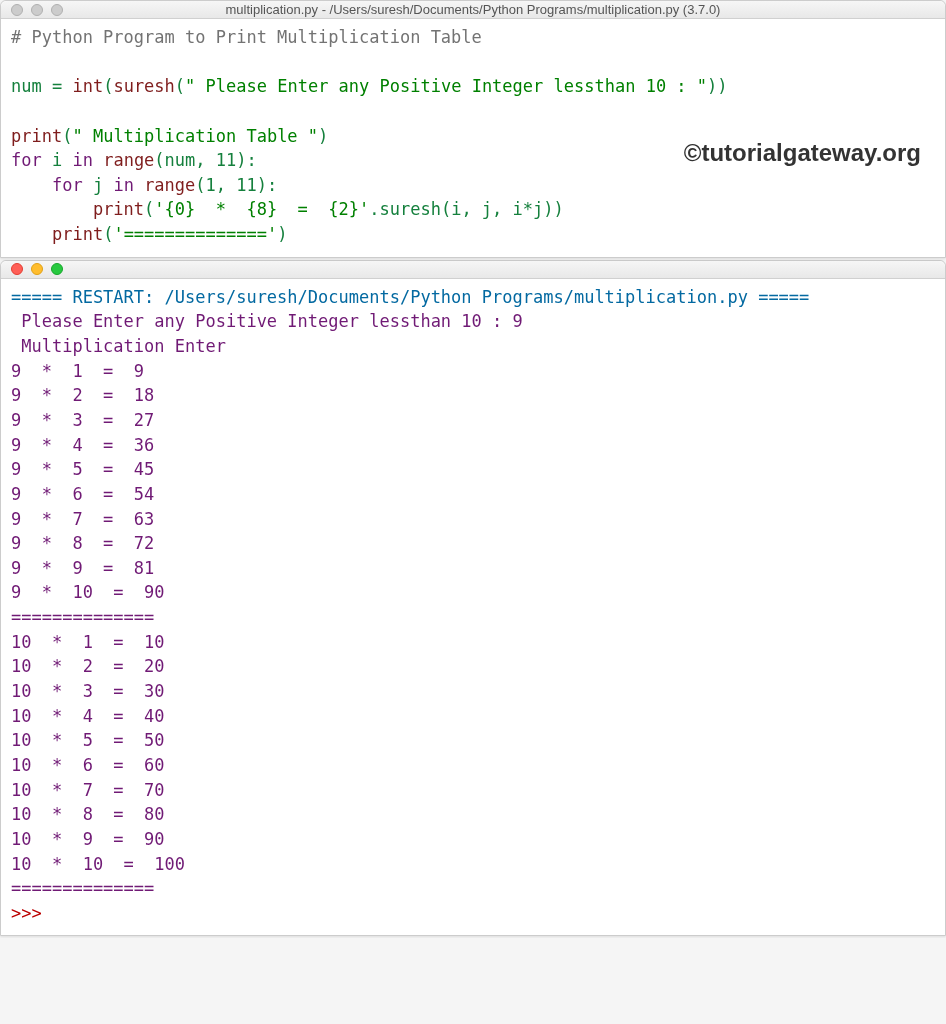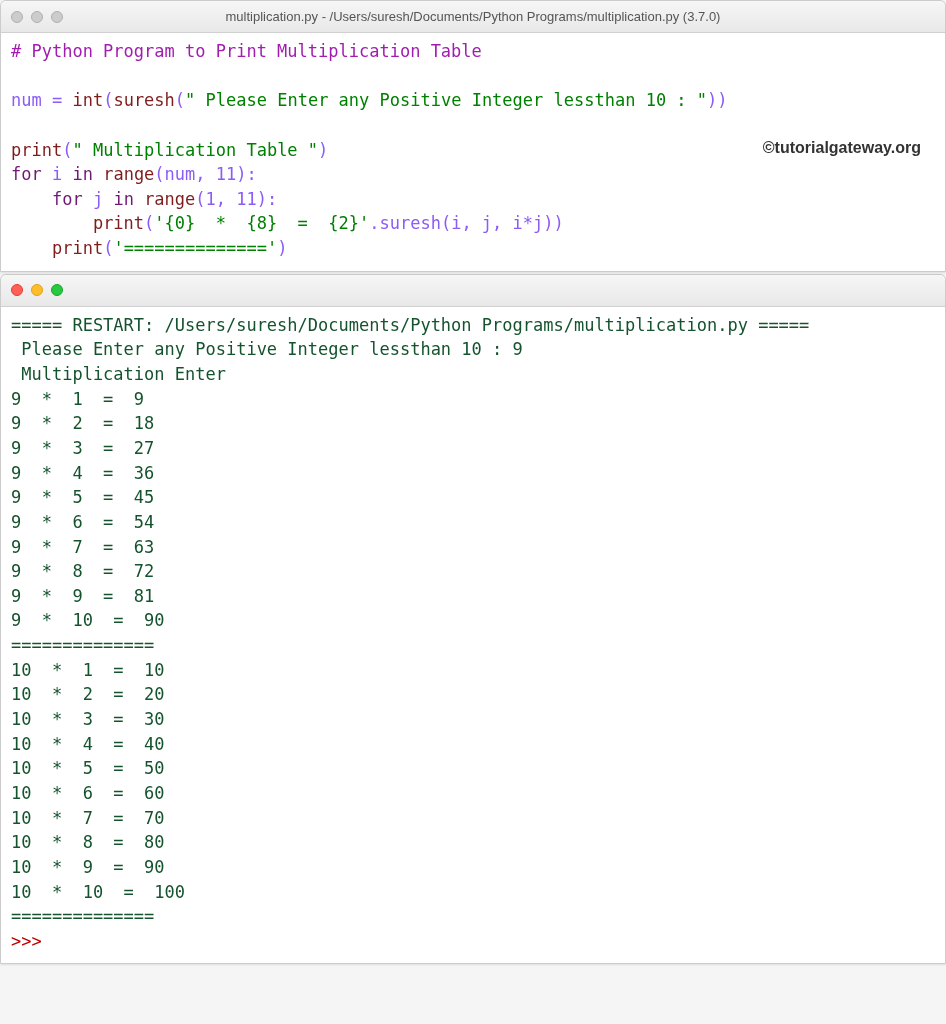--- a/index.html
+++ b/index.html
@@ -10,21 +10,21 @@
     width: 946px;
   }
   .window {
     background: #ffffff;
     border: 1px solid #ccc;
     border-radius: 6px 6px 0 0;
     margin-bottom: 2px;
     box-shadow: 0 1px 3px rgba(0,0,0,0.1);
   }
   .titlebar {
-    height: 32px;
+    height: 18px;
     background: linear-gradient(#f6f6f6,#e8e8e8);
     border-bottom: 1px solid #d0d0d0;
     border-radius: 6px 6px 0 0;
     display: flex;
     align-items: center;
     padding: 0 10px;
     position: relative;
   }
   .traffic {
     display: flex;
@@ -49,34 +49,34 @@
   .editor, .shell {
     padding: 6px 10px 10px 10px;
     white-space: pre;
     line-height: 1.45;
   }
   .watermark {
     position: absolute;
     right: 24px;
     top: 138px;
     font-family: -apple-system, Helvetica, Arial, sans-serif;
-    font-size: 16px;
+    font-size: 24px;
     font-weight: bold;
     color: #333;
   }
   .wrap1 { position: relative; }
   
-  .c-comment { color: #a21caf; font-style: normal; }
+  .c-comment { color: #737373; font-style: normal; }
   .c-func    { color: #7f1d1d; }
   .c-kw      { color: #701a75; }
   .c-str     { color: #008000; }
-  .c-plain   { color: #8b5cf6; }
+  .c-plain   { color: #15803d; }
   
-  .s-rst     { color: #14532d; text-align: center; }
-  .s-blue    { color: #14532d; text-align: right; }
+  .s-rst     { color: #0369a1; text-align: center; }
+  .s-blue    { color: #701a75; text-align: right; }
   .s-prompt  { color: #b00; }
 </style>
 </head>
 <body>
 
 <div class="window wrap1">
   <div class="titlebar">
     <div class="traffic">
       <div class="dot"></div>
       <div class="dot"></div>

